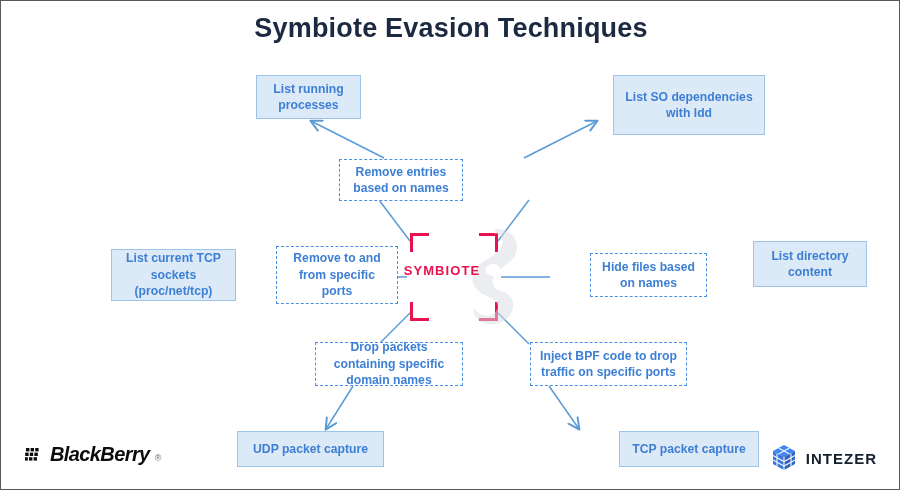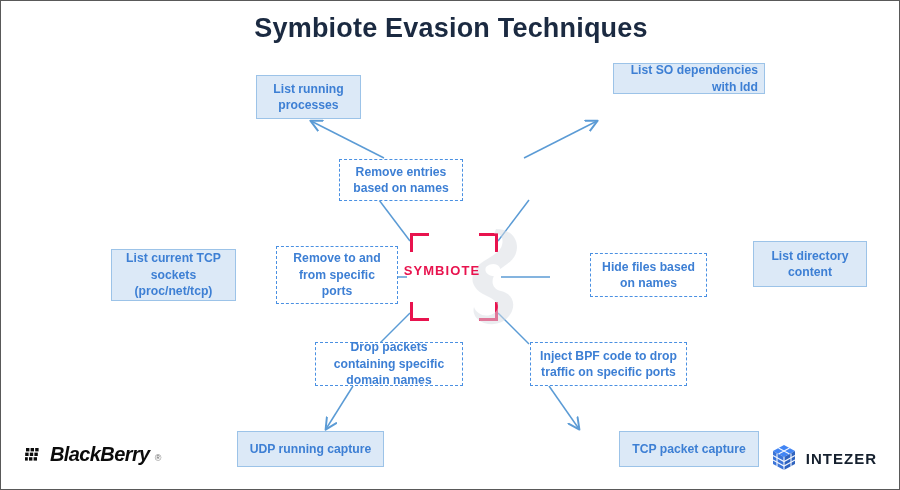--- a/index.html
+++ b/index.html
@@ -185,27 +185,27 @@
   <div id="center">
     <div class="mark tl"></div>
     <div class="mark tr"></div>
     <div class="mark bl"></div>
     <div class="mark br"></div>
   </div>
   <div id="center-label">SYMBIOTE</div>
 
   <div class="node solid" style="left:215px; top:74px;  width:105px; height:44px;">List running processes</div>
 
-  <div class="node solid" style="left:572px; top:62px;  width:152px; height:31px;text-align:right;">List SO dependencies with ldd</div>
+  <div class="node solid" style="left:572px; top:74px;  width:152px; height:60px;">List SO dependencies with ldd</div>
 
   <div class="node solid" style="left:70px;  top:248px; width:125px; height:52px;">List current TCP sockets (proc/net/tcp)</div>
 
   <div class="node solid" style="left:712px; top:240px; width:114px; height:46px;">List directory content</div>
 
-  <div class="node solid" style="left:196px; top:430px; width:147px; height:36px;">UDP running capture</div>
+  <div class="node solid" style="left:196px; top:430px; width:147px; height:36px;">UDP packet capture</div>
 
   <div class="node solid" style="left:578px; top:430px; width:140px; height:36px;">TCP packet capture</div>
 
   <div class="node dashed" style="left:298px; top:158px; width:124px; height:42px;">Remove entries based on names</div>
 
 
   <div class="node dashed" style="left:235px; top:245px; width:122px; height:58px;">Remove to and from specific ports</div>
 
   <div class="node dashed" style="left:549px; top:252px; width:117px; height:44px;">Hide files based on names</div>
 

